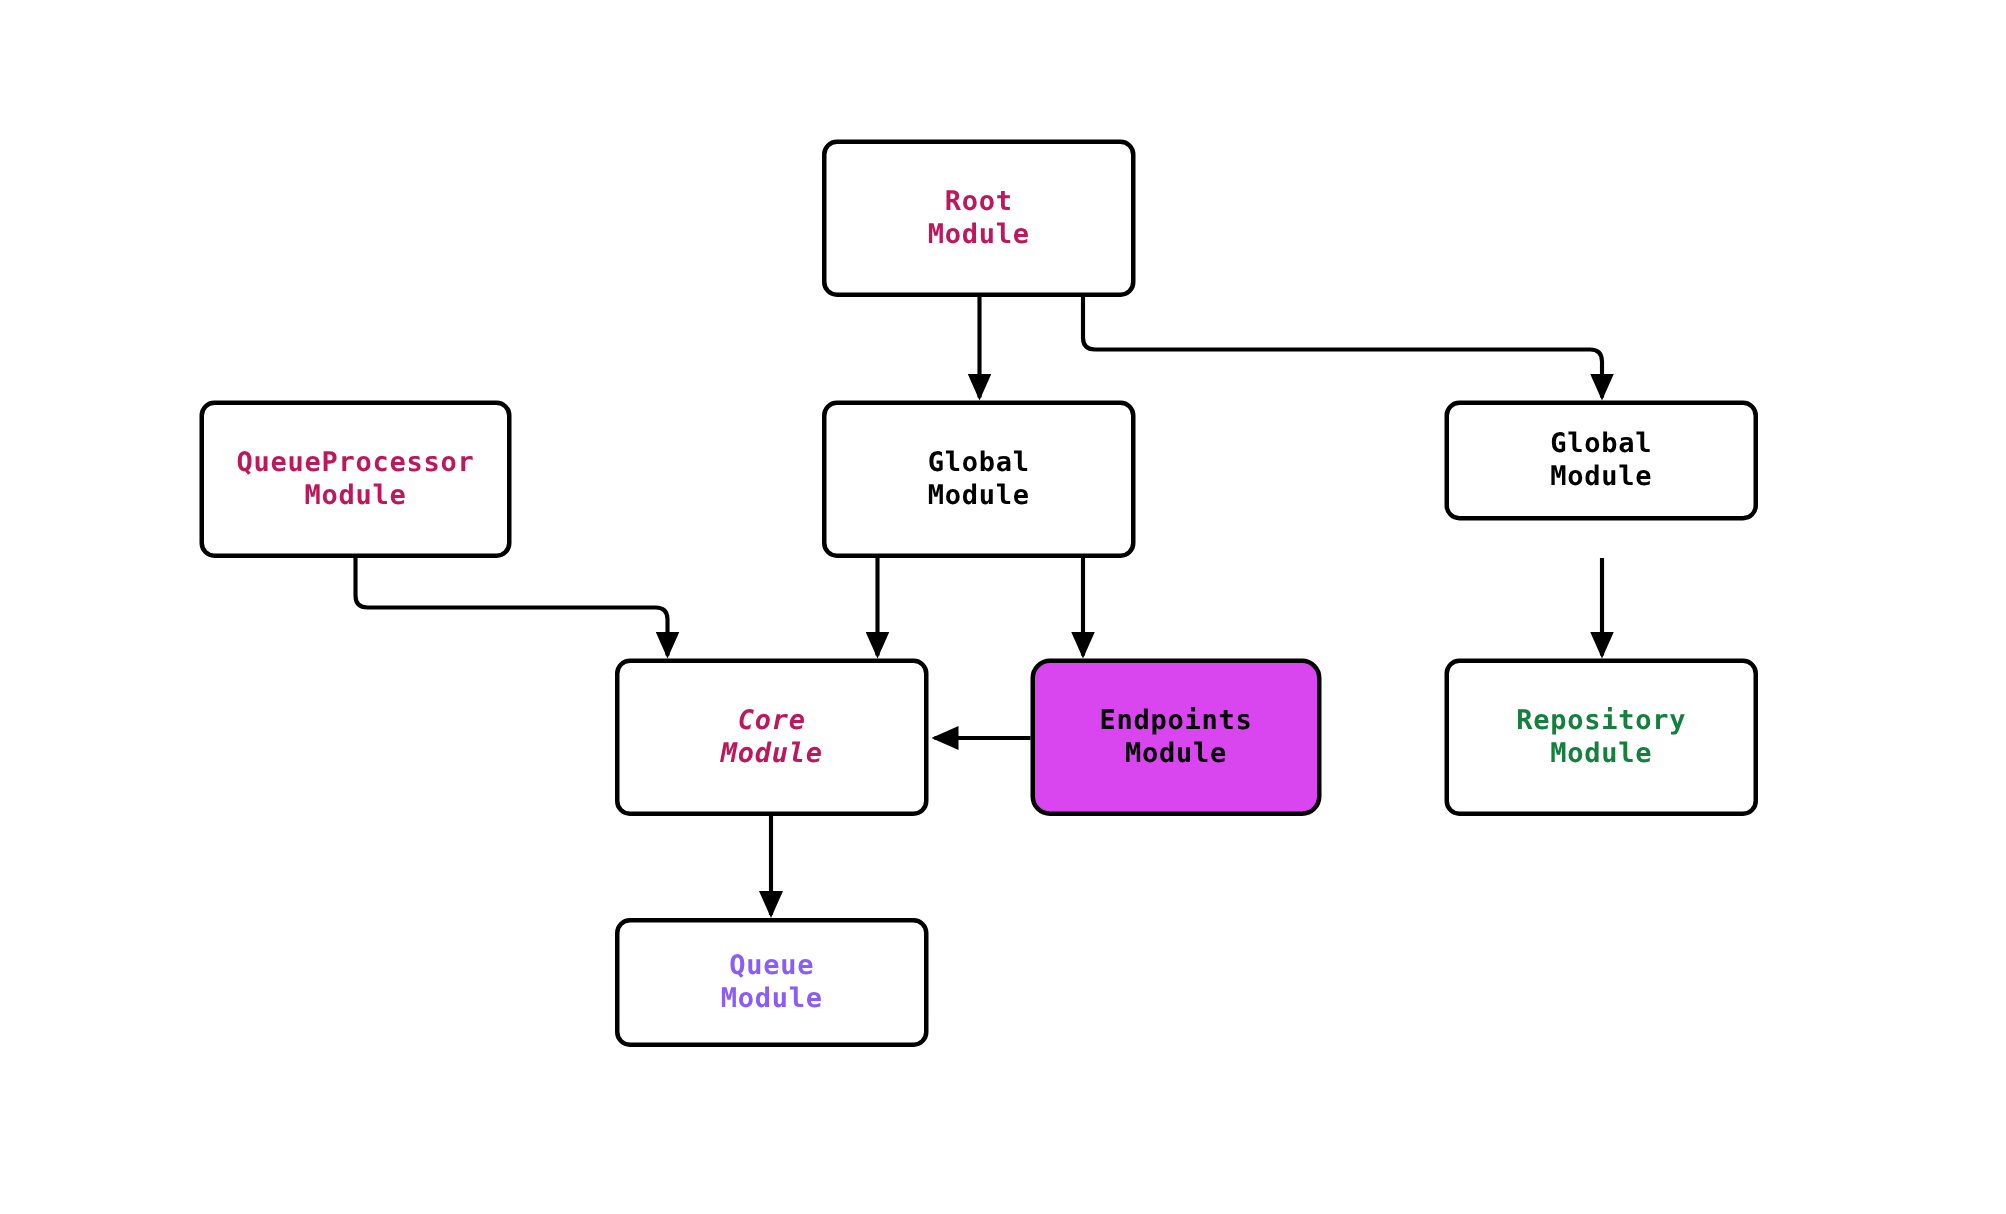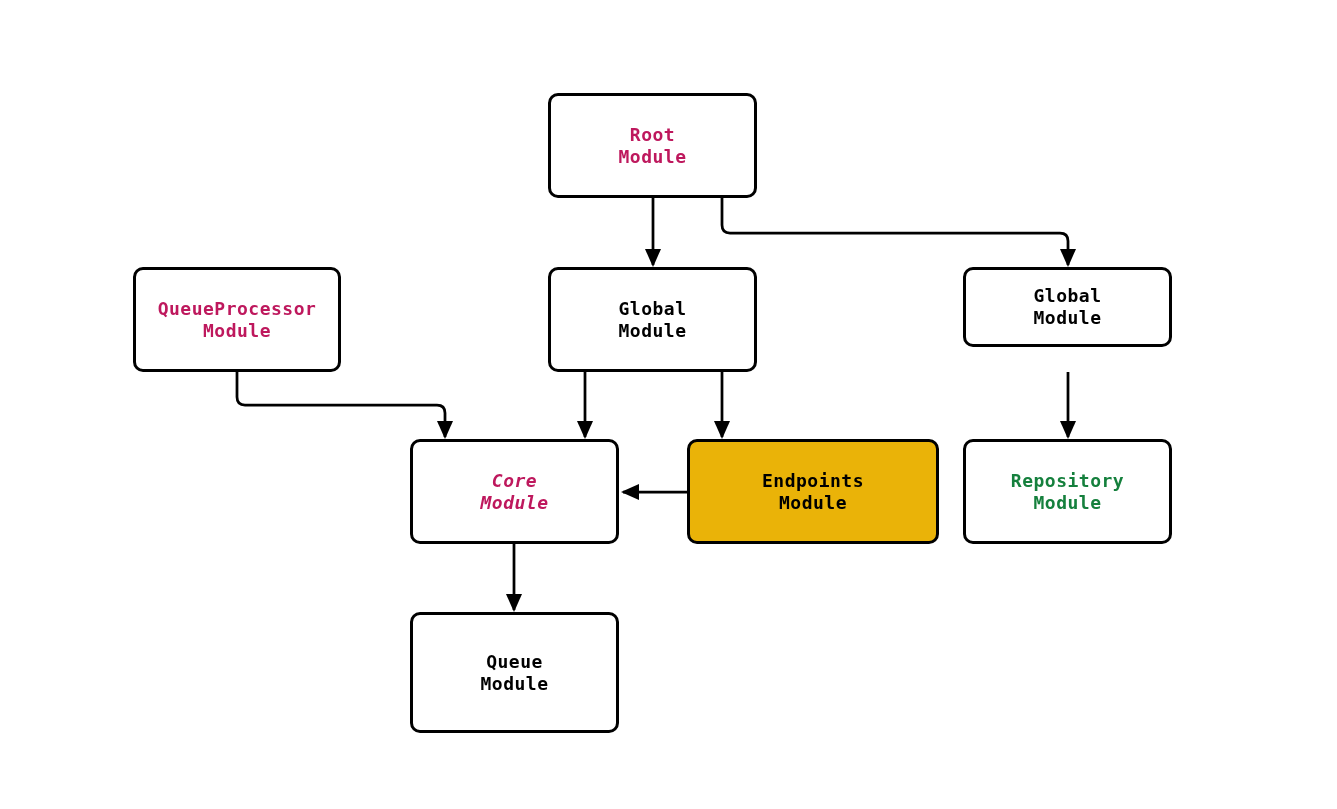--- a/index.html
+++ b/index.html
@@ -76,26 +76,26 @@
         <span class="node-label-line">Module</span>
       </div>
       <div class="node" style="left: 963px; top: 267px; width: 209px; height: 80px; background: rgb(255, 255, 255); border-color: rgb(0, 0, 0); color: rgb(0, 0, 0);">
         <span class="node-label-line">Global</span>
         <span class="node-label-line">Module</span>
       </div>
       <div class="node" style="left: 410px; top: 439px; width: 209px; height: 105px; background: rgb(255, 255, 255); border-color: rgb(0, 0, 0); color: #be185d; font-style: italic;">
         <span class="node-label-line">Core</span>
         <span class="node-label-line">Module</span>
       </div>
-      <div class="node" style="left: 687px; top: 439px; width: 252px; height: 105px; background: #eab308; border-color: rgb(0, 0, 0); color: rgb(0, 0, 0);">
+      <div class="node" style="left: 687px; top: 439px; width: 194px; height: 105px; background: #d946ef; border-color: rgb(0, 0, 0); color: rgb(0, 0, 0); border-radius: 13px;">
         <span class="node-label-line">Endpoints</span>
         <span class="node-label-line">Module</span>
       </div>
       <div class="node" style="left: 963px; top: 439px; width: 209px; height: 105px; background: rgb(255, 255, 255); border-color: rgb(0, 0, 0); color: #15803d;">
         <span class="node-label-line">Repository</span>
         <span class="node-label-line">Module</span>
       </div>
-      <div class="node" style="left: 410px; top: 612px; width: 209px; height: 121px; background: rgb(255, 255, 255); border-color: rgb(0, 0, 0); color: #000000; justify-content: center;">
+      <div class="node" style="left: 410px; top: 612px; width: 209px; height: 86px; background: rgb(255, 255, 255); border-color: rgb(0, 0, 0); color: #8b5cf6; justify-content: center;">
         <span class="node-label-line">Queue</span>
         <span class="node-label-line">Module</span>
       </div>
     </div>
 </div>
 
 </body></html>

